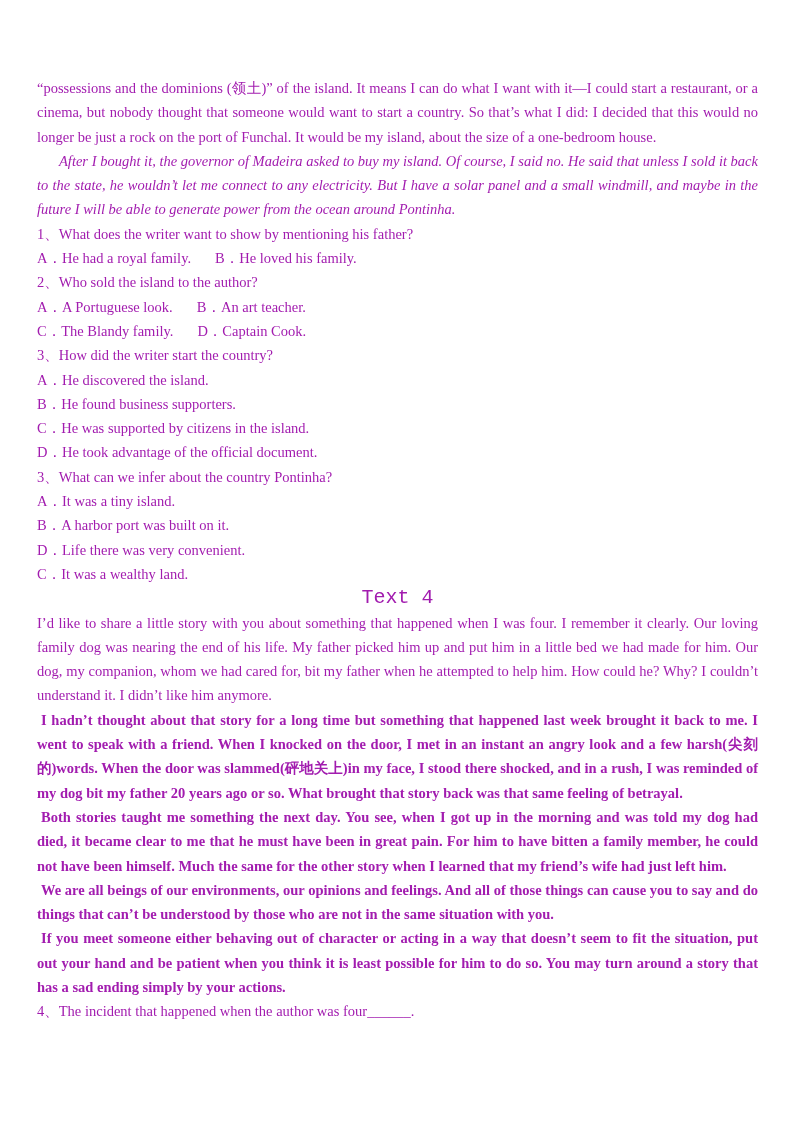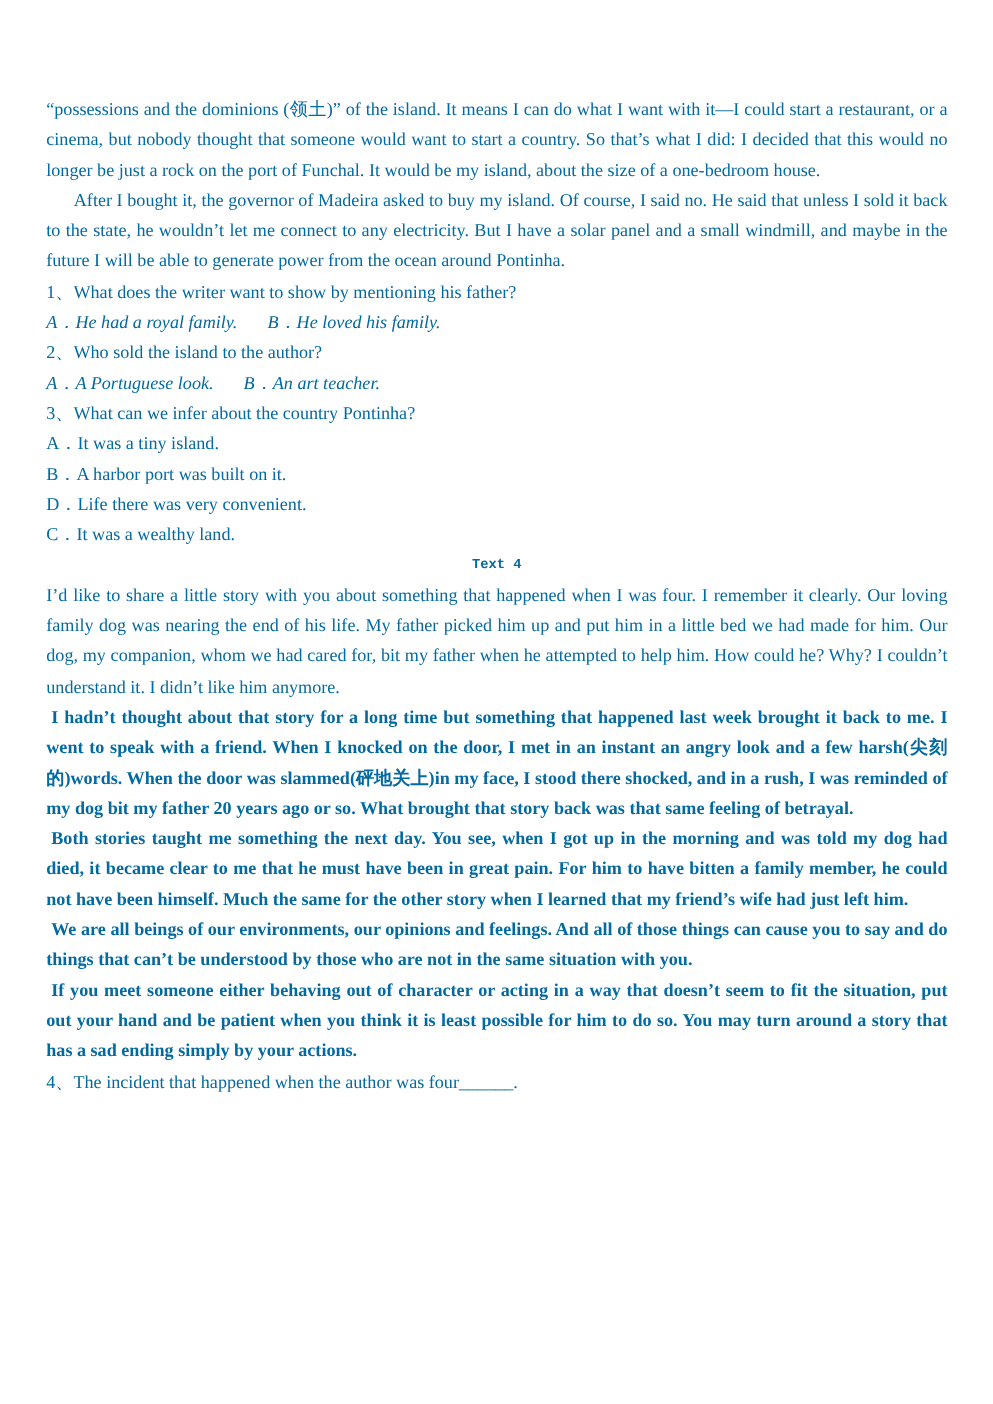--- a/index.html
+++ b/index.html
@@ -9,39 +9,39 @@
   }
   .page {
     position: relative;
     width: 794px;
     height: 1123px;
     background: #ffffff;
     box-sizing: border-box;
     padding: 76px 36px 0 37px;
     font-family: "Liberation Serif", "DejaVu Serif", serif;
     font-size: 14.5px;
-    color: #0369a1;
+    color: #a21caf;
     overflow: hidden;
   }
   .page p {
     margin: 0;
     line-height: 24.3px;
   }
   .justify { text-align: justify; }
-  .indent1 { text-indent: 22px; }
+  .indent1 { text-indent: 22px; font-style: italic; }
   .sp { text-indent: 4px; font-weight: bold; }
   .heading {
     margin: 0;
     text-align: center;
     font-family: "Liberation Mono", "DejaVu Sans Mono", monospace;
-    font-size: 11px;
-    font-weight: bold;
+    font-size: 20px;
+    font-weight: normal;
     line-height: 24.3px;
   }
-  .opt { display: inline; font-style: italic; }
+  .opt { display: inline; }
   .opt-pair { margin-right: 24px; }
 </style>
 </head>
 <body>
 
 <div class="page">
 
   <section>
     <p class="justify">“possessions and the dominions (领土)” of the island. It means I can do what I want with it—I could start a restaurant, or a cinema, but nobody thought that someone would want to start a country. So that’s what I did: I decided that this would no longer be just a rock on the port of Funchal. It would be my island, about the size of a one-bedroom house.</p>
     <p class="justify indent1">After I bought it, the governor of Madeira asked to buy my island. Of course, I said no. He said that unless I sold it back to the state, he wouldn’t let me connect to any electricity. But I have a solar panel and a small windmill, and maybe in the future I will be able to generate power from the ocean around Pontinha.</p>
@@ -54,22 +54,32 @@
       <p>
         <span class="opt opt-pair">A．He had a royal family.</span><span class="opt">B．He loved his family.</span>
       </p>
     </div>
 
     <div>
       <p>2、Who sold the island to the author?</p>
       <p>
         <span class="opt opt-pair">A．A Portuguese look.</span><span class="opt">B．An art teacher.</span>
       </p>
+      <p>
+        <span class="opt opt-pair">C．The Blandy family.</span><span class="opt">D．Captain Cook.</span>
+      </p>
     </div>
 
+    <div>
+      <p>3、How did the writer start the country?</p>
+      <p>A．He discovered the island.</p>
+      <p>B．He found business supporters.</p>
+      <p>C．He was supported by citizens in the island.</p>
+      <p>D．He took advantage of the official document.</p>
+    </div>
 
     <div>
       <p>3、What can we infer about the country Pontinha?</p>
       <p>A．It was a tiny island.</p>
       <p>B．A harbor port was built on it.</p>
       <p>D．Life there was very convenient.</p>
       <p>C．It was a wealthy land.</p>
     </div>
 
   </section>

